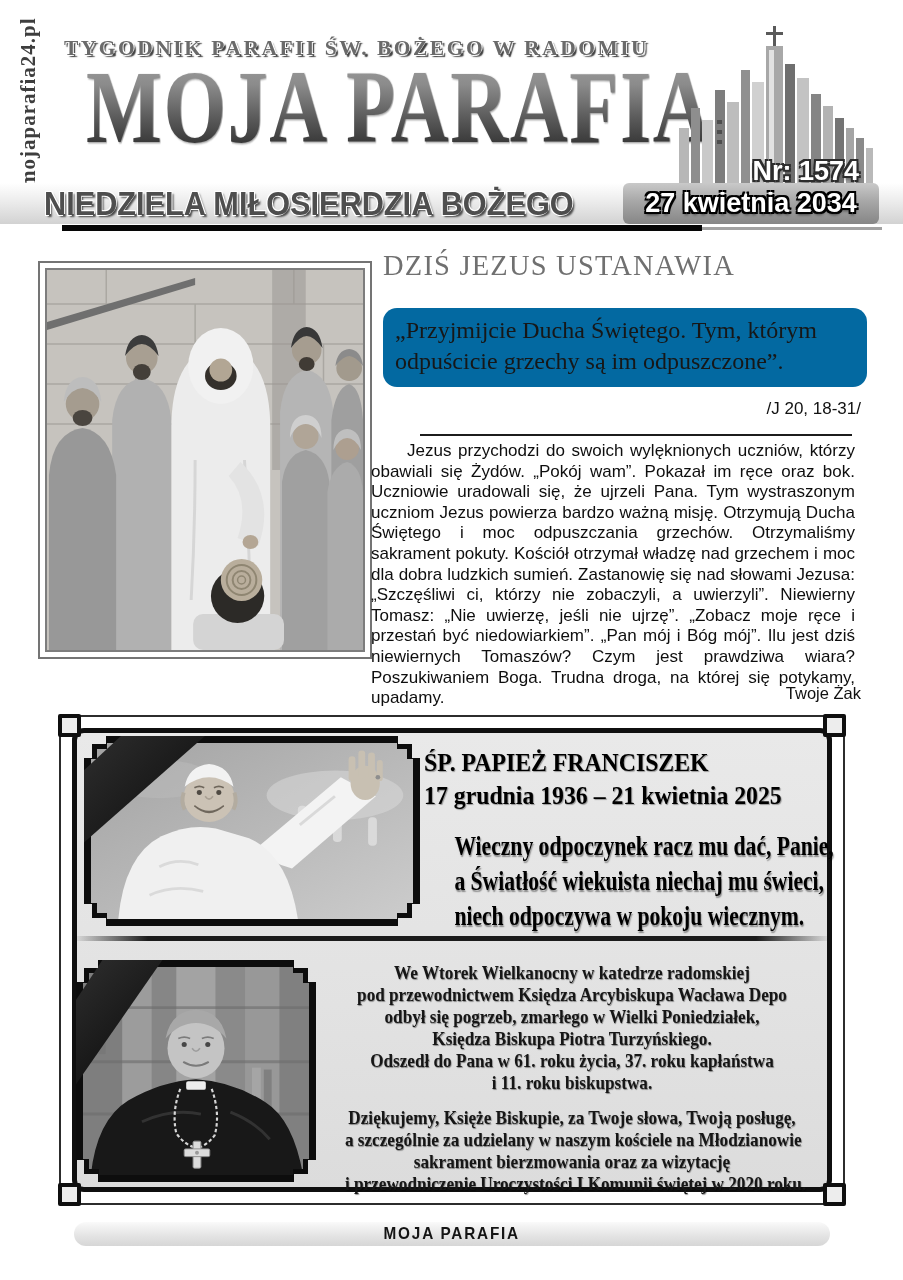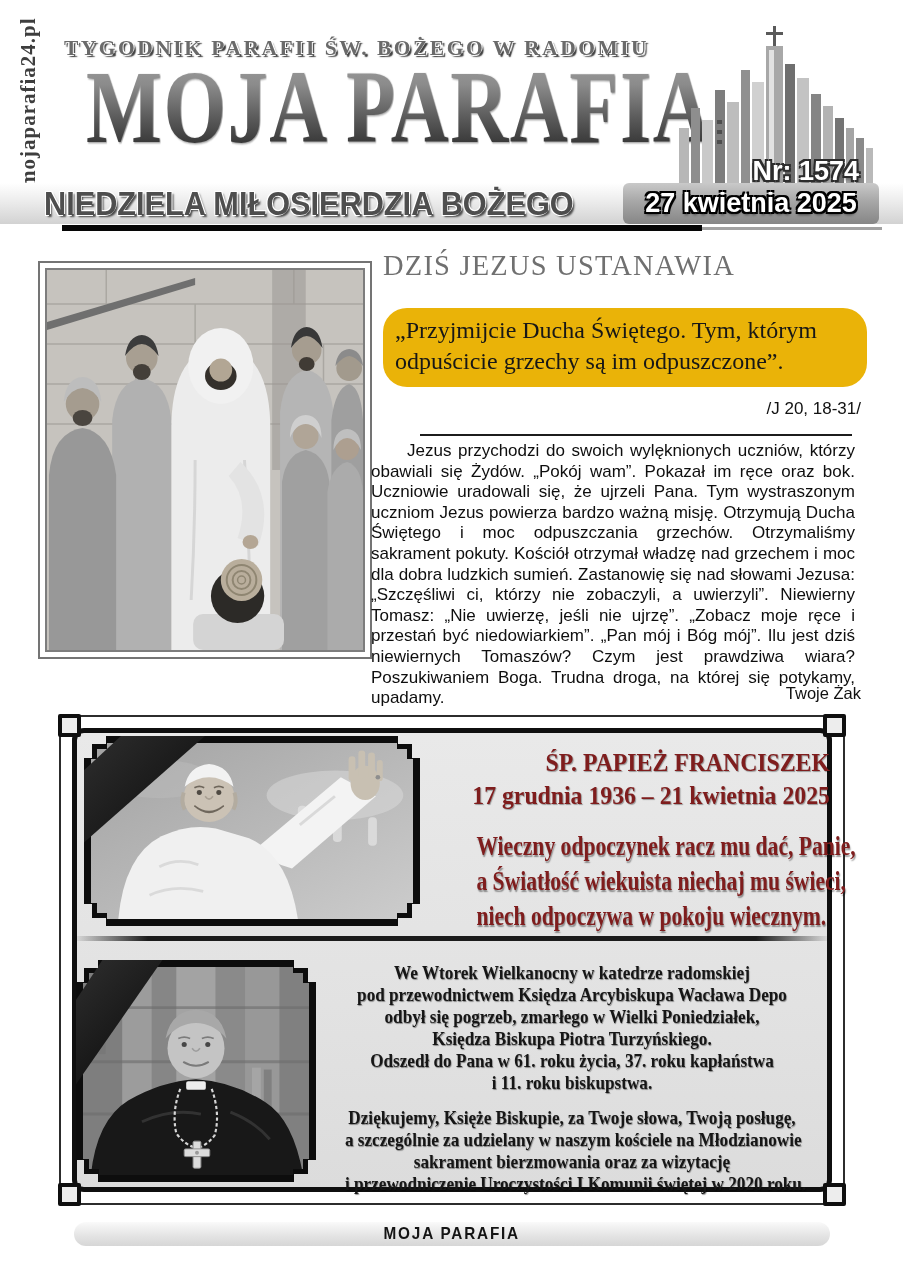--- a/index.html
+++ b/index.html
@@ -32,21 +32,21 @@
     text-shadow:-2px -2px 0 #000,2px -2px 0 #000,-2px 2px 0 #000,2px 2px 0 #000,0 3px 3px rgba(0,0,0,.55);}
   .rule-black{left:62px;top:225px;width:640px;height:6px;background:#060606;}
   .rule-gray{left:702px;top:227px;width:180px;height:3px;background:#a2a2a2;}
 
   
   .photo-jesus{left:38px;top:261px;width:334px;height:398px;border:2px solid #747474;background:#fff;
     padding:5px;box-sizing:border-box;}
   .photo-jesus-inner{width:100%;height:100%;border:2px solid #7d7d7d;box-sizing:border-box;overflow:hidden;background:#c6c3be;}
   .photo-jesus-inner svg{display:block;width:100%;height:100%;}
   .headline{left:383px;top:241px;width:500px;font:28.5px/1.17 "Liberation Serif",serif;color:#707070;letter-spacing:1.2px;margin-top:8px;}
-  .quote-box{left:383px;top:308px;width:484px;box-sizing:border-box;background:#eab308;border-radius:24px;
+  .quote-box{left:383px;top:308px;width:484px;box-sizing:border-box;background:#0369a1;border-radius:14px;
     padding:7px 12px 10px;font:24px/1.3 "Liberation Serif",serif;color:#171717;}
   .reference{left:383px;top:399px;width:478px;text-align:right;font:17px "Liberation Sans",sans-serif;color:#111;}
   .hr-thin{left:420px;top:434px;width:432px;height:2px;background:#1c1c1c;}
   .body-text{left:371px;top:441px;width:484px;font:17px/20.6px "Liberation Sans",sans-serif;color:#0e0e0e;
     text-align:justify;text-indent:36px;}
   .author{left:383px;top:684px;width:478px;text-align:right;font:16.5px "Liberation Sans",sans-serif;color:#111;}
 
   
   .memorial{left:56px;top:712px;width:792px;height:496px;}
   .frame-outer{position:absolute;inset:3px;border:2px solid #2c2c2c;border-radius:18px;}
@@ -63,21 +63,21 @@
     calc(100% - 6px) 16px,100% 16px,100% calc(100% - 16px),calc(100% - 6px) calc(100% - 16px),
     calc(100% - 6px) calc(100% - 6px),calc(100% - 16px) calc(100% - 6px),calc(100% - 16px) 100%,16px 100%,
     16px calc(100% - 6px),6px calc(100% - 6px),6px calc(100% - 16px),0 calc(100% - 16px),0 16px,6px 16px,6px 6px,16px 6px);}
   .photo-frame{background:#0d0d0d;}
   .photo-area{position:absolute;inset:7px;overflow:hidden;}
   .photo-area svg{display:block;width:100%;height:100%;}
   .ribbon{position:absolute;inset:0;background:linear-gradient(135deg,#2e2e2e 0%,#000 55%,#222 100%);
     clip-path:polygon(0 18%,11% 0,36% 0,0 56%);}
 
   .pope-photo{left:28px;top:24px;width:336px;height:190px;}
-  .pope-text{left:380px;top:36px;width:404px;text-align:right;color:#7f1d1d;}
+  .pope-text{left:358px;top:36px;width:404px;text-align:left;color:#000000;}
   .pope-title{font:bold 25px/1.2 "Liberation Serif",serif;transform:scaleX(.95);transform-origin:center;
     text-shadow:1px 1px 1px rgba(0,0,0,.35);}
   .pope-dates{font:bold 25px/1.2 "Liberation Serif",serif;transform:scaleX(.95);transform-origin:center;
     text-shadow:1px 1px 1px rgba(0,0,0,.35);margin-top:3px;}
   .pope-prayer{margin-top:18px;font:bold 27px/1.3 "Liberation Serif",serif;transform:scaleX(.8);
     transform-origin:center;white-space:nowrap;text-shadow:1px 1.5px 1.5px rgba(0,0,0,.4);}
   .divider{left:16px;top:224px;width:760px;height:5px;
     background:linear-gradient(90deg,rgba(25,25,25,0) 0%,#1b1b1b 10%,#1b1b1b 90%,rgba(25,25,25,0) 100%);}
   .bishop-photo{left:20px;top:248px;width:240px;height:222px;}
   .bishop-text{left:258px;top:250px;width:516px;text-align:center;color:#161616;
@@ -129,21 +129,21 @@
       <rect x="40" y="106" width="5" height="4" fill="#4e4e4e"></rect>
       <rect x="40" y="116" width="5" height="4" fill="#4e4e4e"></rect>
     </svg>
   </div>
 
   <div class="abs issue-no">Nr: 1574</div>
 
   <div class="abs banner-strip"></div>
   <div class="abs banner-text">NIEDZIELA MIŁOSIERDZIA BOŻEGO</div>
   <div class="abs date-badge">
-    <span class="date-text">27 kwietnia 2025</span>
+    <span class="date-text">27 kwietnia 2034</span>
   </div>
   <div class="abs rule-black"></div>
   <div class="abs rule-gray"></div>
 
   <div class="abs photo-jesus">
     <div class="photo-jesus-inner">
       <svg viewBox="0 0 320 380" preserveAspectRatio="none">
         <rect x="0" y="0" width="320" height="380" fill="#c6c3be"></rect>
         <g stroke="#aaa7a2" stroke-width="1.5">
           <line x1="0" y1="34" x2="320" y2="34"></line>

